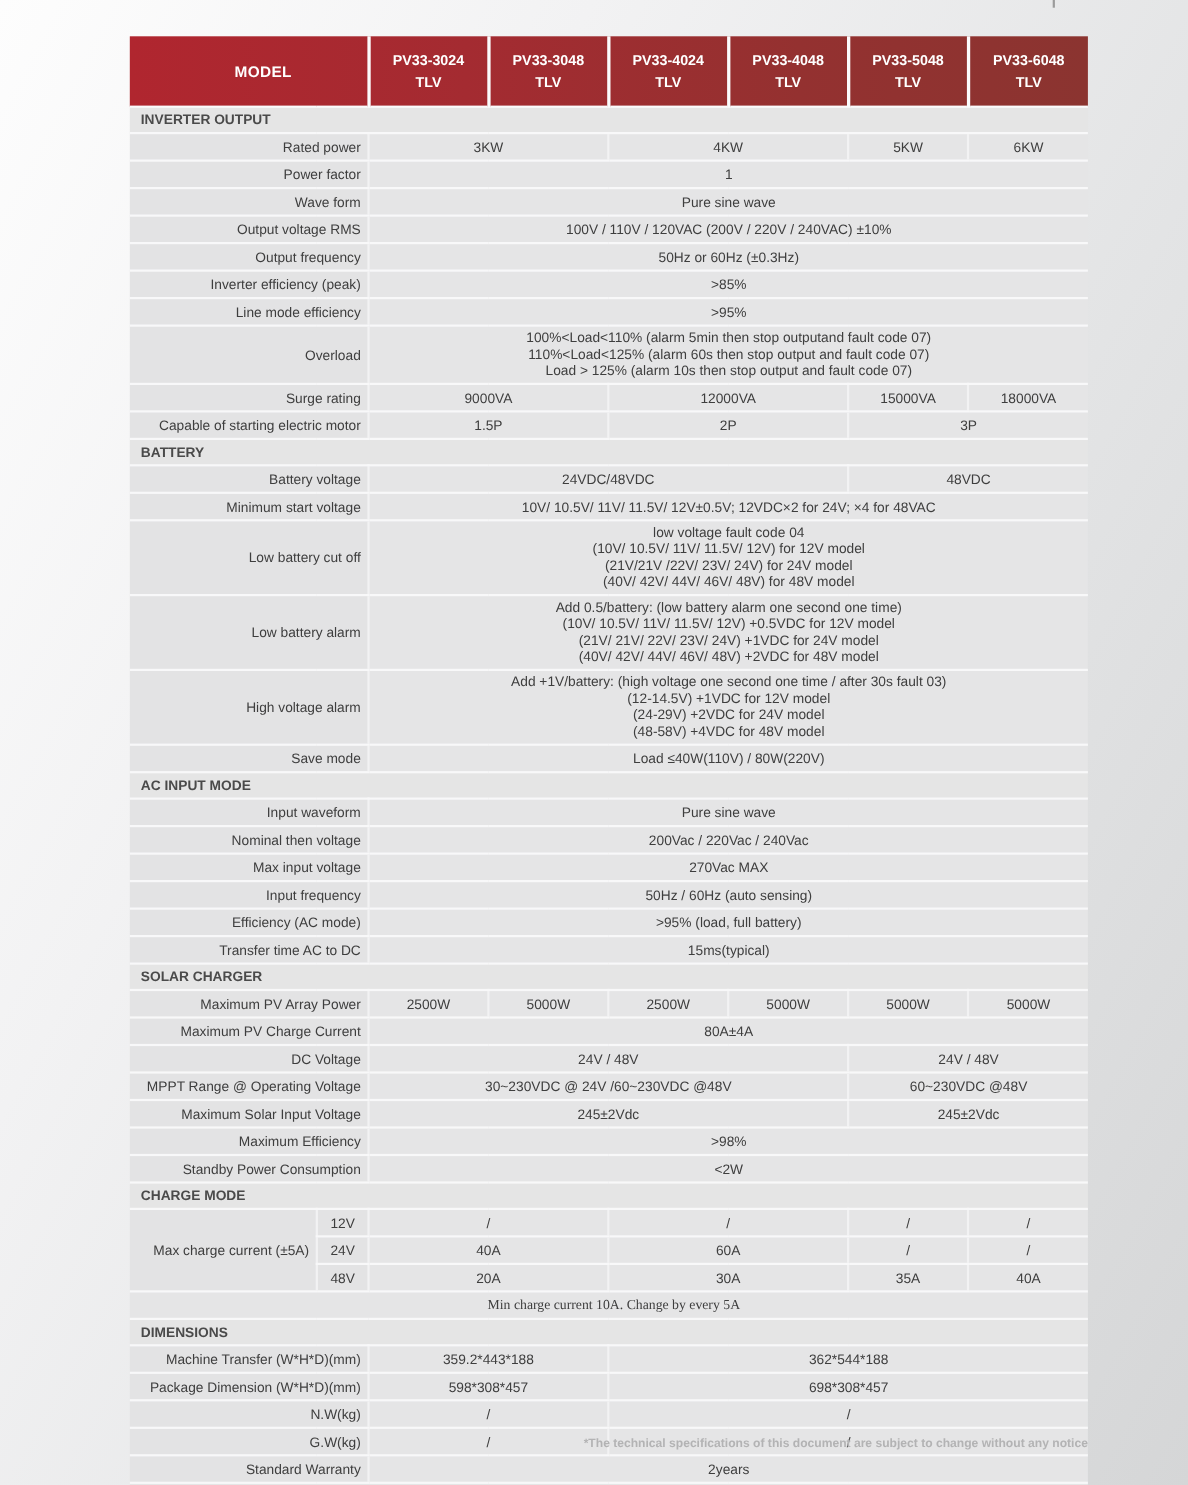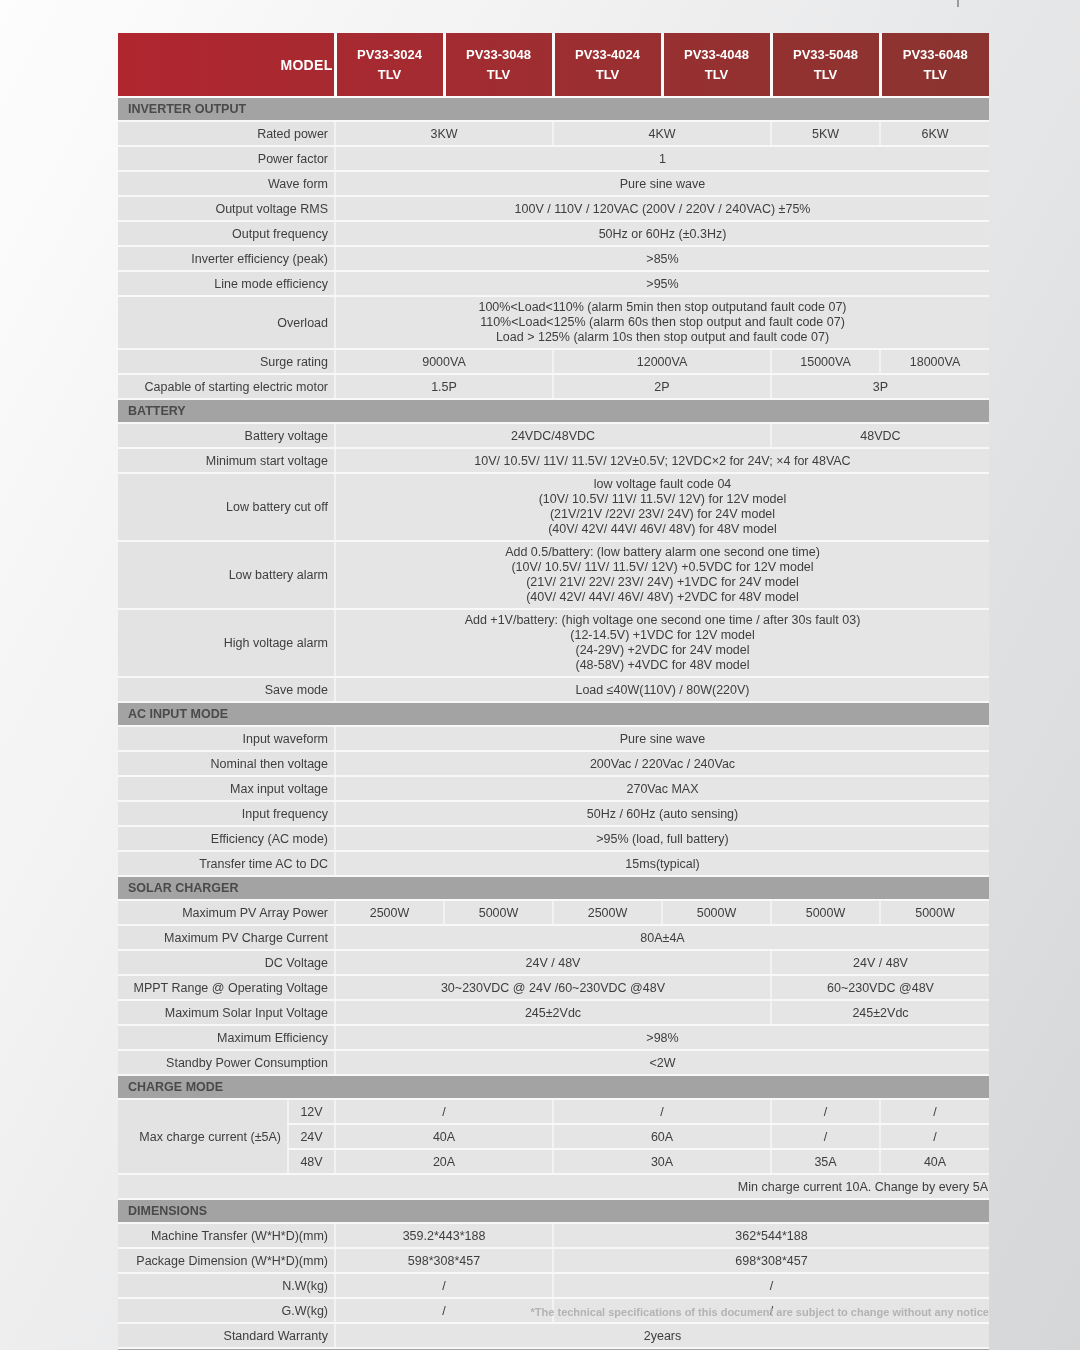--- a/index.html
+++ b/index.html
@@ -9,29 +9,29 @@
     font-family: "Liberation Sans", sans-serif;
     position:relative; overflow:hidden;
     color:#3e3e3e;
   }
   .top-mark { position:absolute; left:957px; top:0; width:2px; height:7px; background:#9b9b9b; }
   .table-wrap { position:absolute; left:118px; top:33px; width:871px; }
   table { border-collapse:collapse; table-layout:fixed; width:871px; }
 
   thead tr { background: linear-gradient(90deg, #b0262f 0%, #a42b31 35%, #943130 70%, #8b3430 100%); }
   thead th { height:61px; color:#ffffff; font-weight:bold; border-bottom:2px solid #fbfbfc; vertical-align:middle; }
-  th.model-label { text-align:right; padding-left:28px; font-size:14px; letter-spacing:.3px; }
+  th.model-label { text-align:center; padding-left:28px; font-size:14px; letter-spacing:.3px; }
   th.model-col { font-size:13px; border-left:3px solid #fbfbfc; line-height:1.5; text-align:center; }
 
   tbody td { background:#e5e5e6; border-bottom:2px solid #f8f8f9; font-size:12.5px; color:#3e3e3e; height:21px; vertical-align:middle; }
   td.label { text-align:right; padding:1px 6px 1px 10px; background:#e3e3e4; }
   td.val   { text-align:center; border-left:2px solid #f2f2f3; }
   td.multi { padding:3px 0; line-height:15px; height:auto; }
-  td.section { background:#a3a3a3; font-weight:bold; color:#4a4a4a; padding-left:10px; font-size:12.5px; height:20px; }
-  td.full  { text-align:right; padding-left:10px; }
+  td.section { background:#e5e5e5; font-weight:bold; color:#4a4a4a; padding-left:10px; font-size:12.5px; height:20px; }
+  td.full  { text-align:center; padding-left:10px;font-family:Liberation Serif, serif; }
   td.sub   { text-align:center; border-left:2px solid #f2f2f3; background:#e3e3e4;margin-left:37px; }
 
   .footnote { position:absolute; right:91px; top:1306px; font-size:11px; color:#b3b3b4;font-weight:bold; }
 </style>
 </head>
 <body>
 
 <div class="top-mark"></div>
 
 <div class="table-wrap">
@@ -71,21 +71,21 @@
         <tr>
           <td class="label" colspan="2">Power factor</td>
           <td class="val" colspan="6">1</td>
         </tr>
         <tr>
           <td class="label" colspan="2">Wave form</td>
           <td class="val" colspan="6">Pure sine wave</td>
         </tr>
         <tr>
           <td class="label" colspan="2">Output voltage RMS</td>
-          <td class="val" colspan="6">100V / 110V / 120VAC (200V / 220V / 240VAC) ±75%</td>
+          <td class="val" colspan="6">100V / 110V / 120VAC (200V / 220V / 240VAC) ±10%</td>
         </tr>
         <tr>
           <td class="label" colspan="2">Output frequency</td>
           <td class="val" colspan="6">50Hz or 60Hz (±0.3Hz)</td>
         </tr>
         <tr>
           <td class="label" colspan="2">Inverter efficiency (peak)</td>
           <td class="val" colspan="6">&gt;85%</td>
         </tr>
         <tr>

